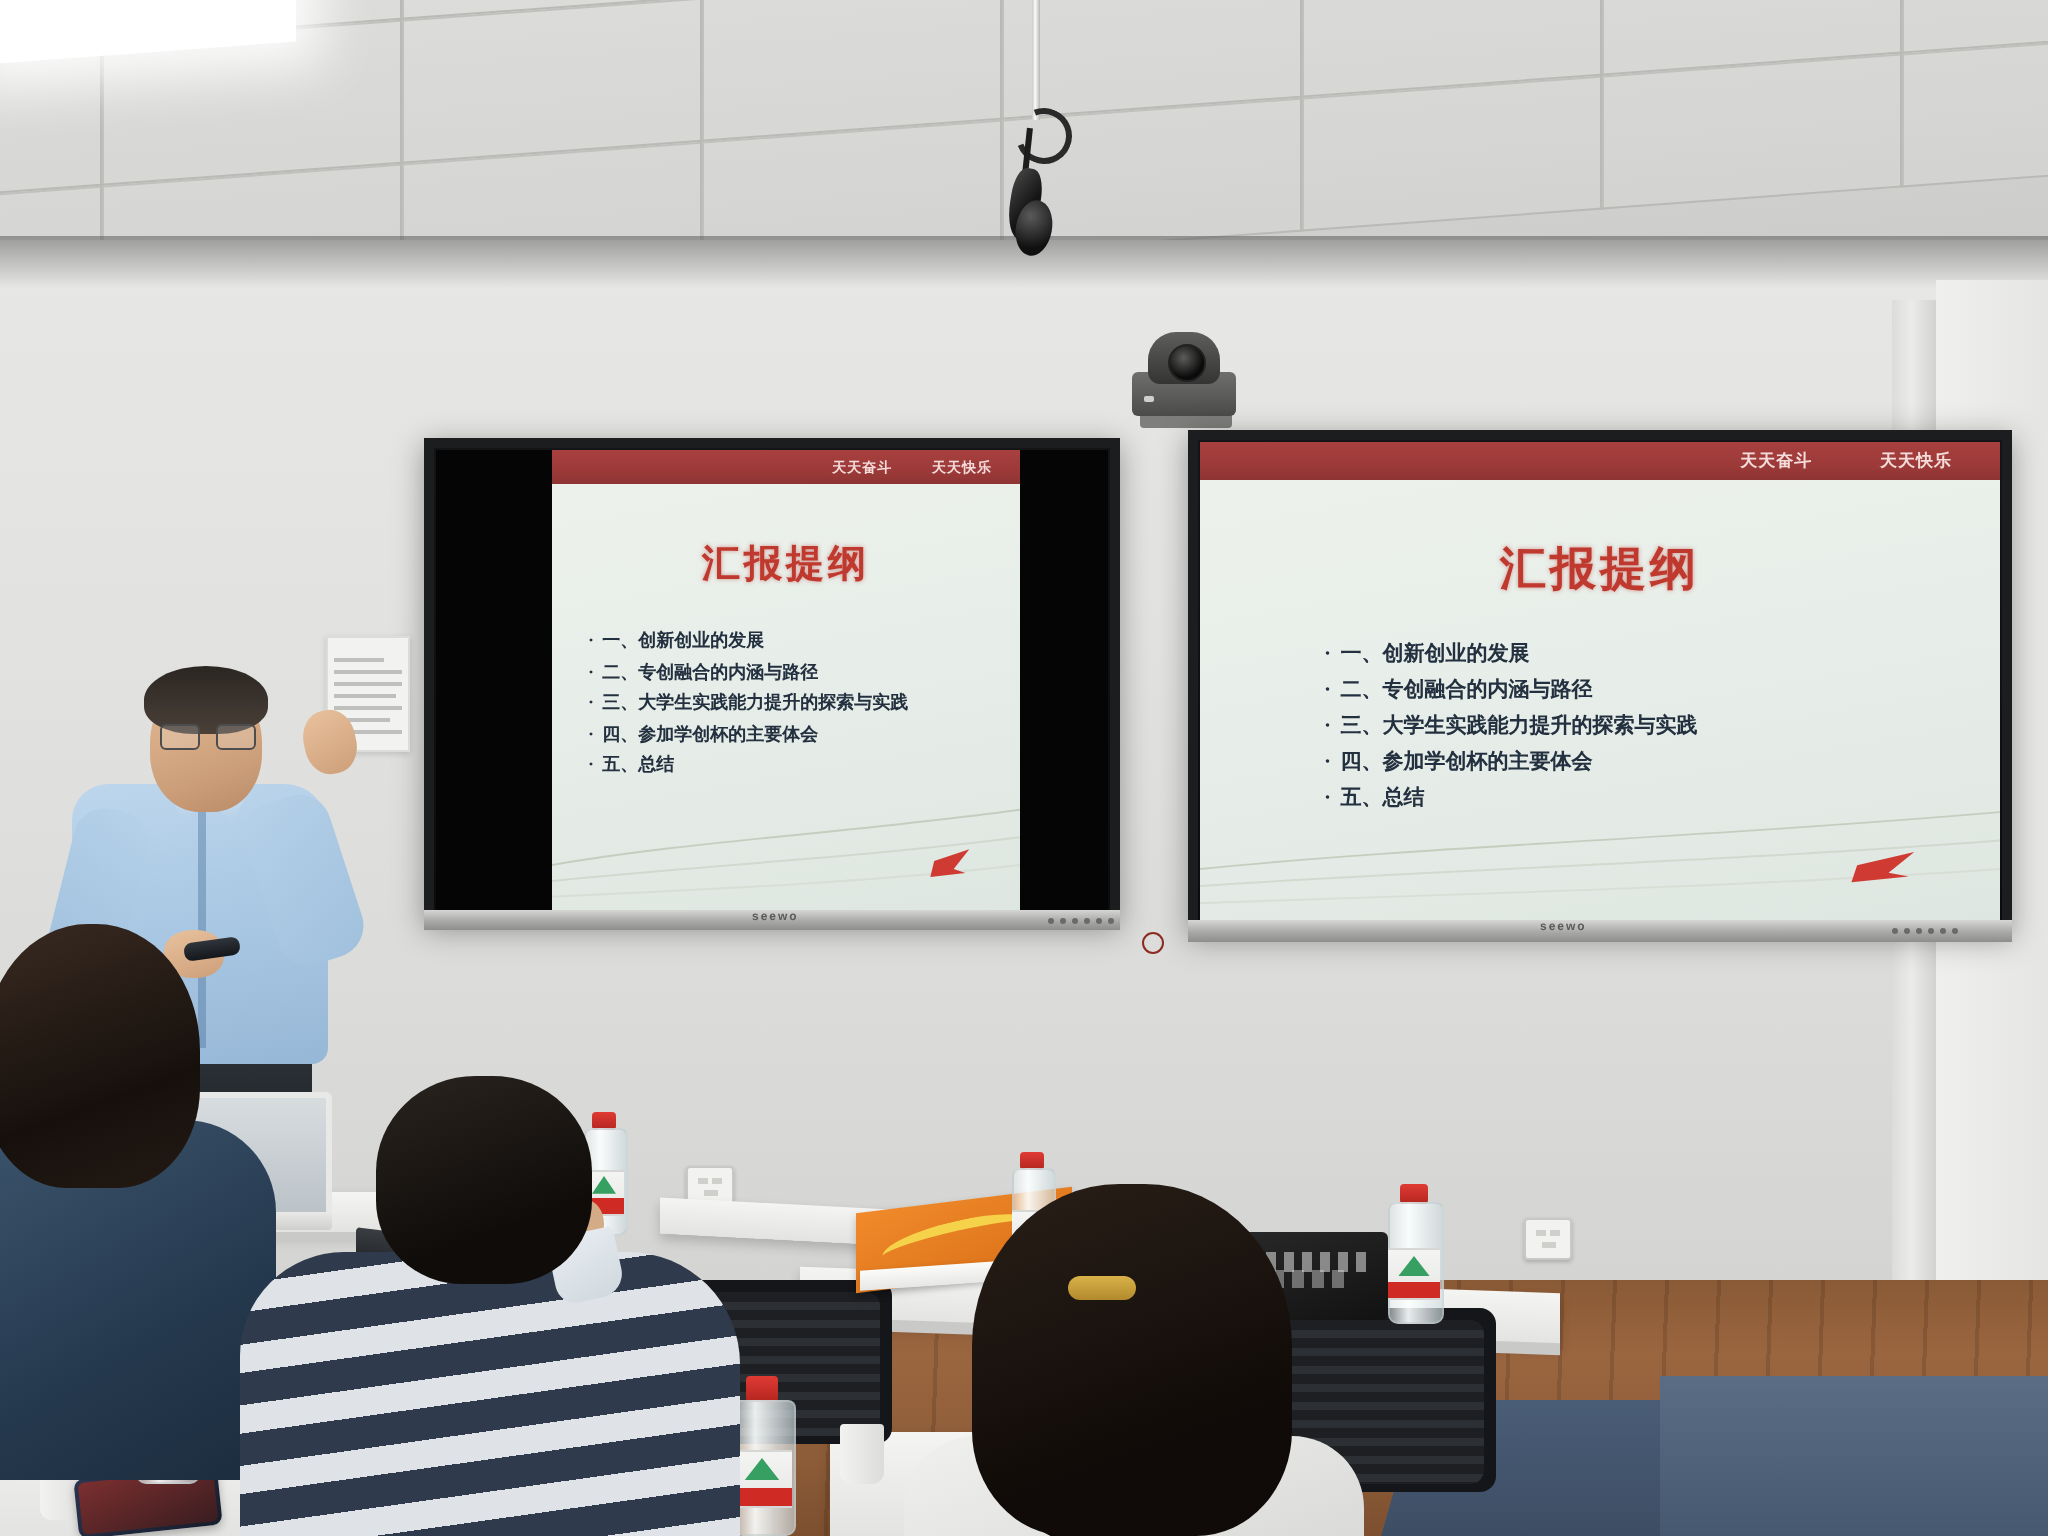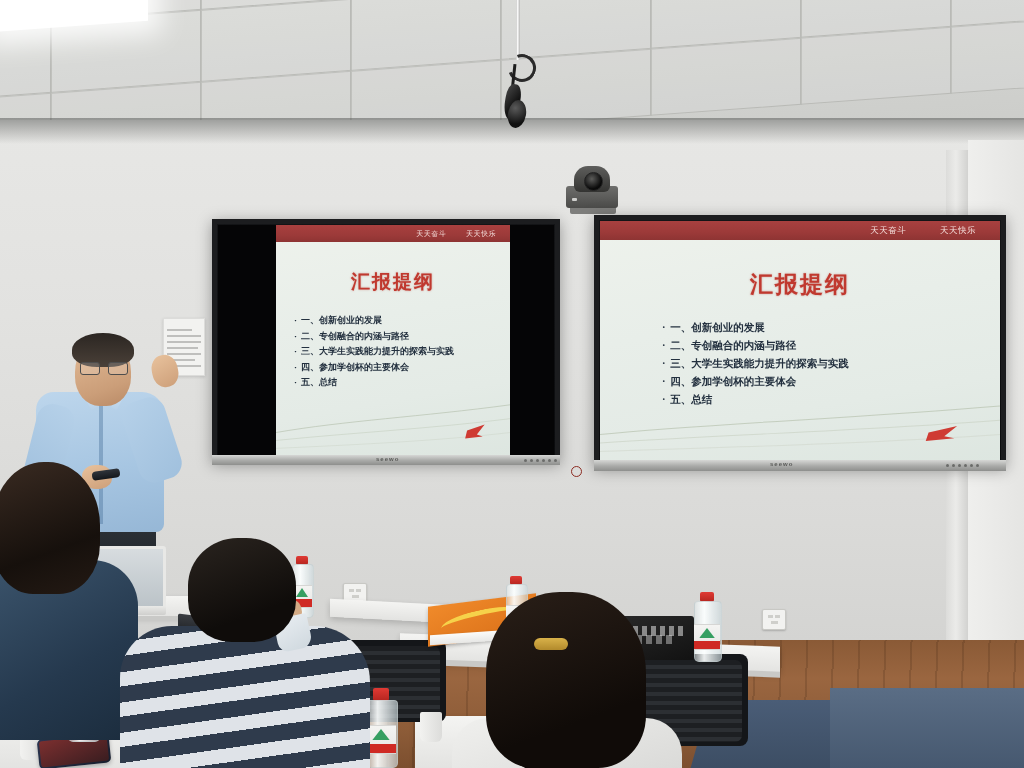--- a/index.html
+++ b/index.html
@@ -66,21 +66,21 @@
   .panel .bezel{position:absolute;inset:0;border:5px solid #1c1d1f;
     background:linear-gradient(180deg,#131416,#0b0c0e);}
   .screen{position:absolute;background:#090a0b;overflow:hidden;}
 
   
   .slide{position:absolute;top:0;bottom:0;overflow:hidden;
     background:linear-gradient(170deg,#eef2ec 0%,#e8eee9 40%,#e4ebe6 72%,#dde6e0 100%);}
   .slide .hdr{position:absolute;left:0;right:0;top:0;
     background:linear-gradient(180deg,#a8403f,#9c3a39 60%,#8e3433);
     display:flex;align-items:center;justify-content:flex-end;gap:9%;padding-right:6%;
-    color:#f3dcd9;font-weight:normal;letter-spacing:.5px;font-family:"Liberation Serif",serif;text-align:right;}
+    color:#f3dcd9;font-weight:bold;letter-spacing:.5px;font-family:"Liberation Serif",serif;text-align:right;}
   .slide .s-title{position:absolute;left:0;right:0;text-align:center;color:#c0392f;
     font-family:"Liberation Serif",serif;font-weight:bold;letter-spacing:2px;
     text-shadow:0 0 2px rgba(180,60,50,.5);}
   .slide .s-list{position:absolute;color:#23303f;font-family:"Liberation Serif",serif;
     font-weight:bold;list-style:none;margin:0;padding:0;}
   .slide .s-list li{white-space:nowrap;}
   .slide .s-list li::before{content:"\00B7";display:inline-block;margin-right:.45em;color:#23303f;}
   .swoosh{position:absolute;left:0;right:0;bottom:0;height:30%;overflow:hidden;pointer-events:none;}
   .swoosh svg{position:absolute;left:0;bottom:0;width:100%;height:100%;}
   .pbar{position:absolute;top:0;bottom:0;background:#050506;}

